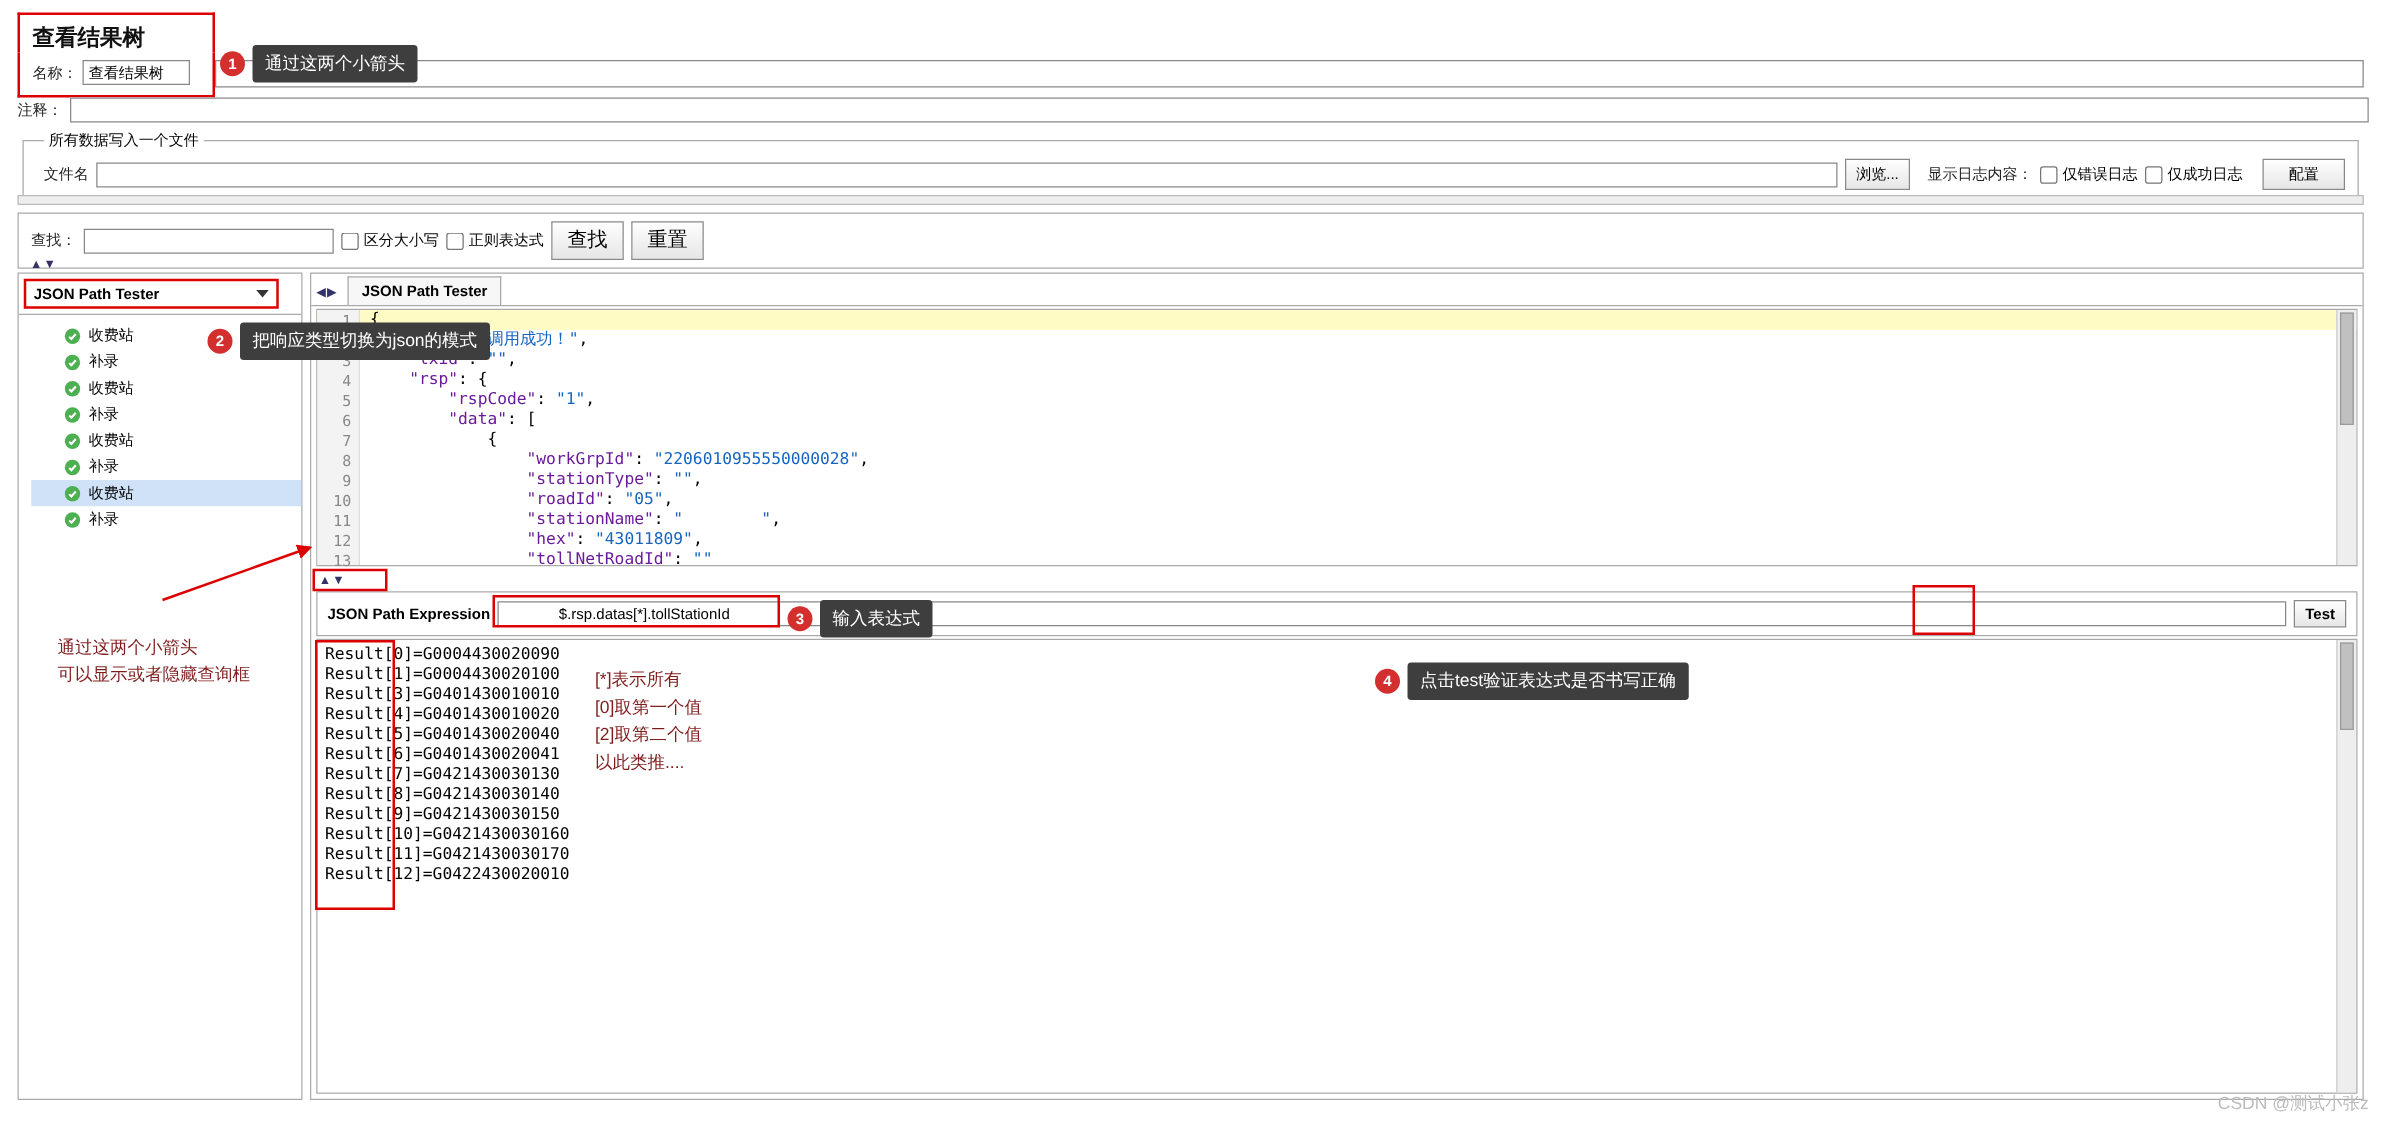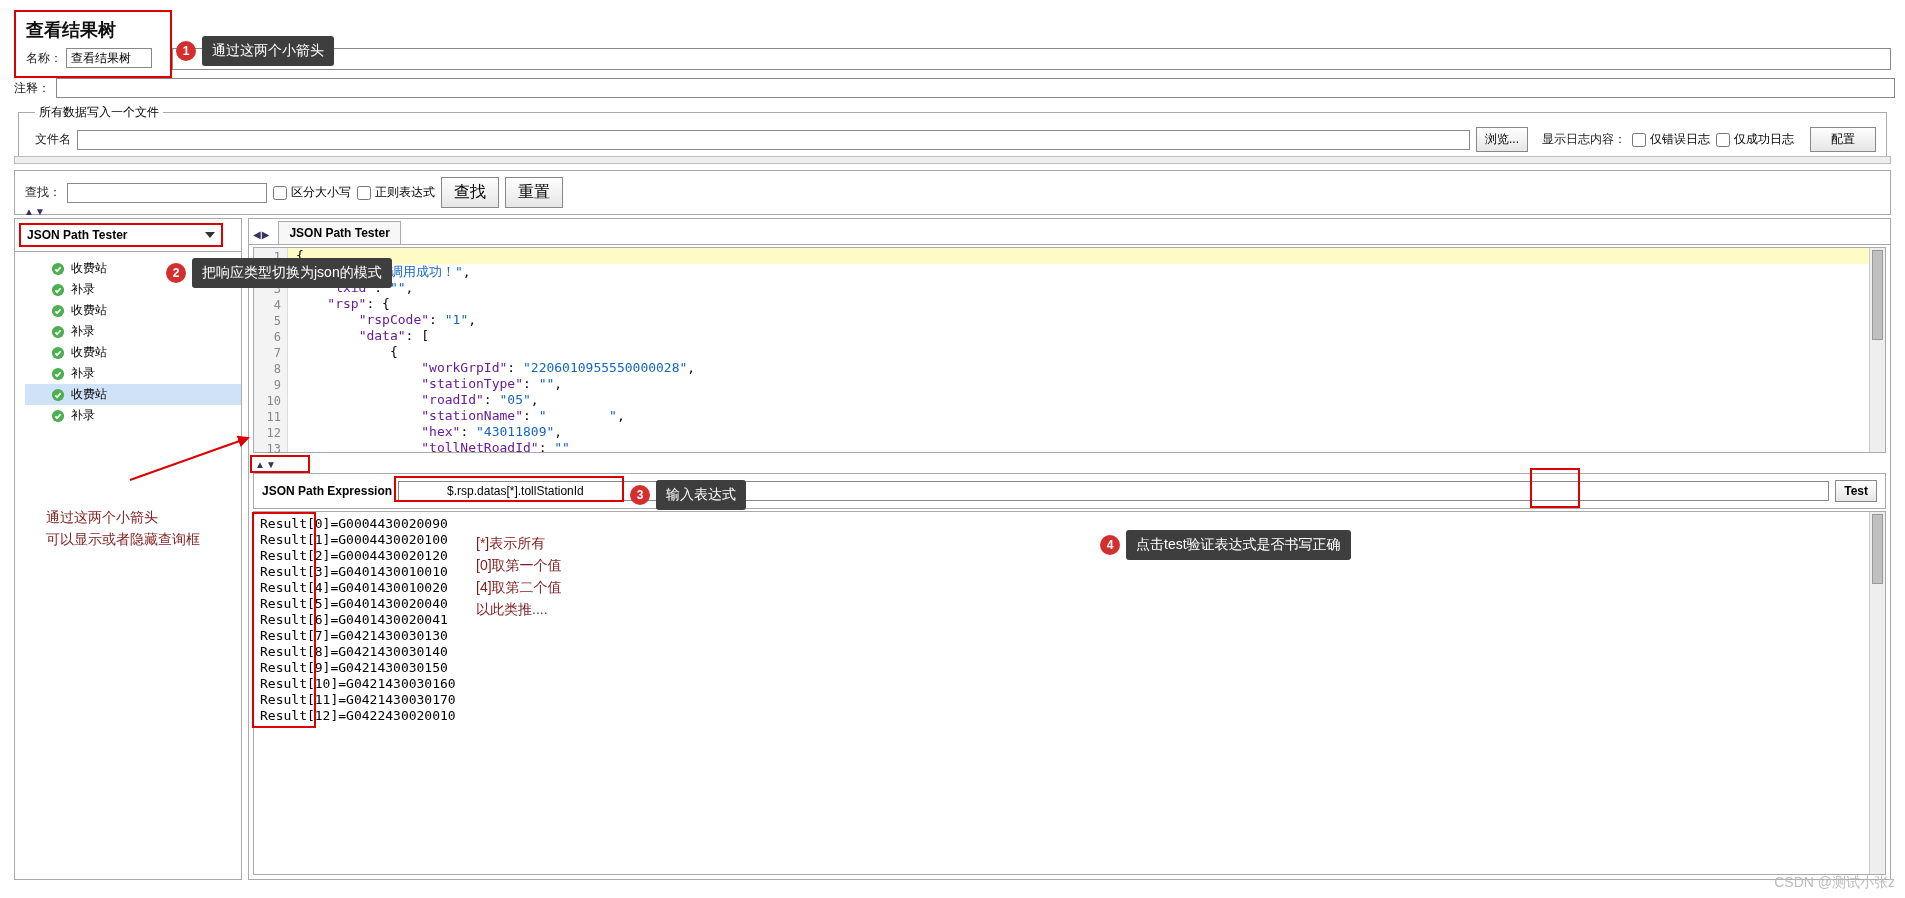--- a/index.html
+++ b/index.html
@@ -216,21 +216,20 @@
   <div style="position:absolute; left:4px; right:4px; top:254px; border:1px solid #aaa; padding:6px 8px; display:flex; align-items:center; gap:6px;">
     <span style="font-weight:bold;">JSON Path Expression</span>
     <input type="text" style="flex: 1 1 0%; border: 1px solid rgb(136, 136, 136); padding-left: 48px;" value="$.rsp.datas[*].tollStationId">
     <button class="btn btn-small" style="font-weight:bold;">Test</button>
   </div>
 
   <div style="position:absolute; left:4px; right:4px; top:292px; bottom:4px; border:1px solid #aaa; overflow:hidden;">
     <div class="results" id="results">
         <div>Result[0]=G0004430020090</div>
         <div>Result[1]=G0004430020100</div>
-        <div>Result[2]=G0004430020120</div>
         <div>Result[3]=G0401430010010</div>
         <div>Result[4]=G0401430010020</div>
         <div>Result[5]=G0401430020040</div>
         <div>Result[6]=G0401430020041</div>
         <div>Result[7]=G0421430030130</div>
         <div>Result[8]=G0421430030140</div>
         <div>Result[9]=G0421430030150</div>
         <div>Result[10]=G0421430030160</div>
         <div>Result[11]=G0421430030170</div>
         <div>Result[12]=G0422430020010</div>
@@ -272,17 +271,17 @@
   <line x1="10" y1="50" x2="128" y2="8" stroke="#d00" stroke-width="2" marker-end="url(#ah)"></line>
 </svg>
 <div style="position:absolute; left:20px; top:506px;" class="redtext">
   <div>通过这两个小箭头</div>
   <div>可以显示或者隐藏查询框</div>
 </div>
 
 <div style="position:absolute; left:450px; top:532px;" class="redtext" id="hints">
     <div>[*]表示所有</div>
     <div>[0]取第一个值</div>
-    <div>[4]取第二个值</div>
+    <div>[2]取第二个值</div>
     <div>以此类推....</div>
   </div>
 
 <div class="watermark">CSDN @测试小张z</div>
 
 </body></html>

